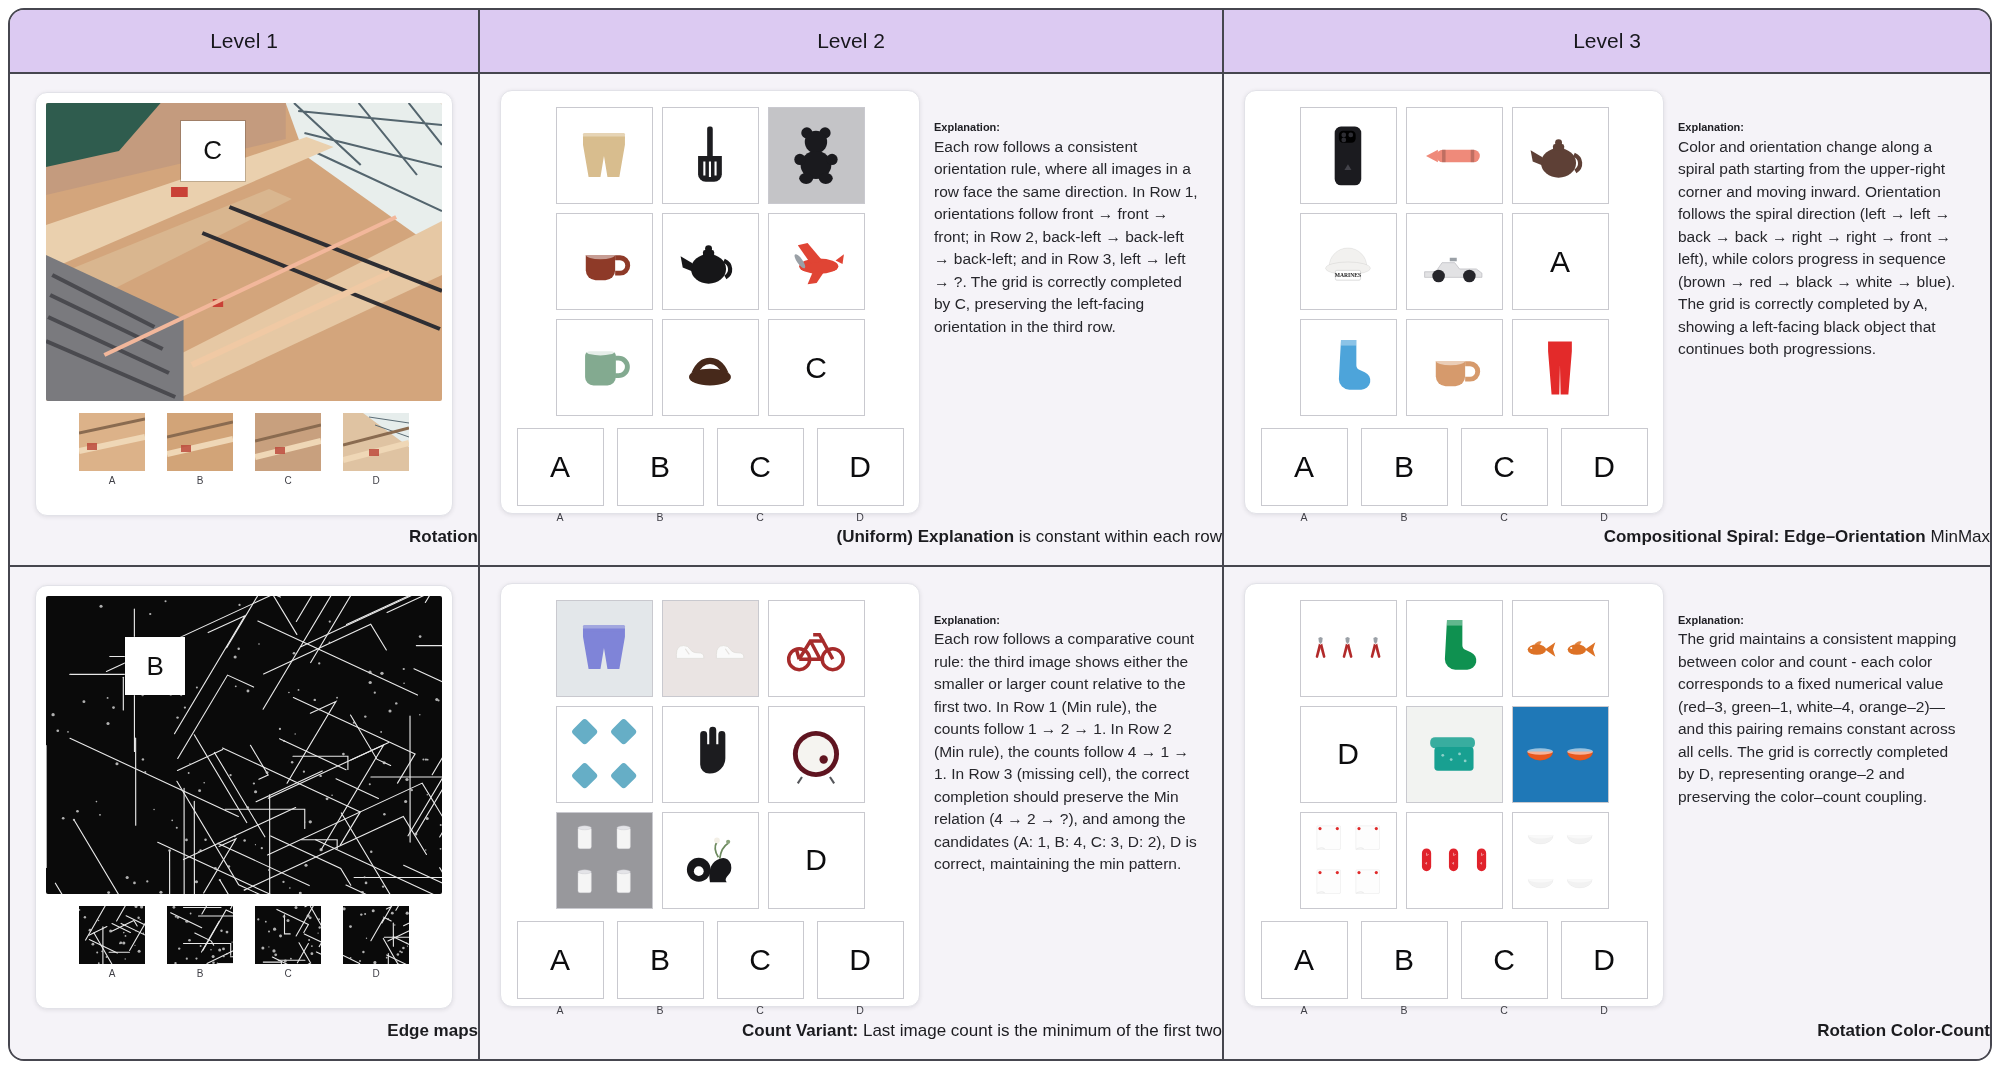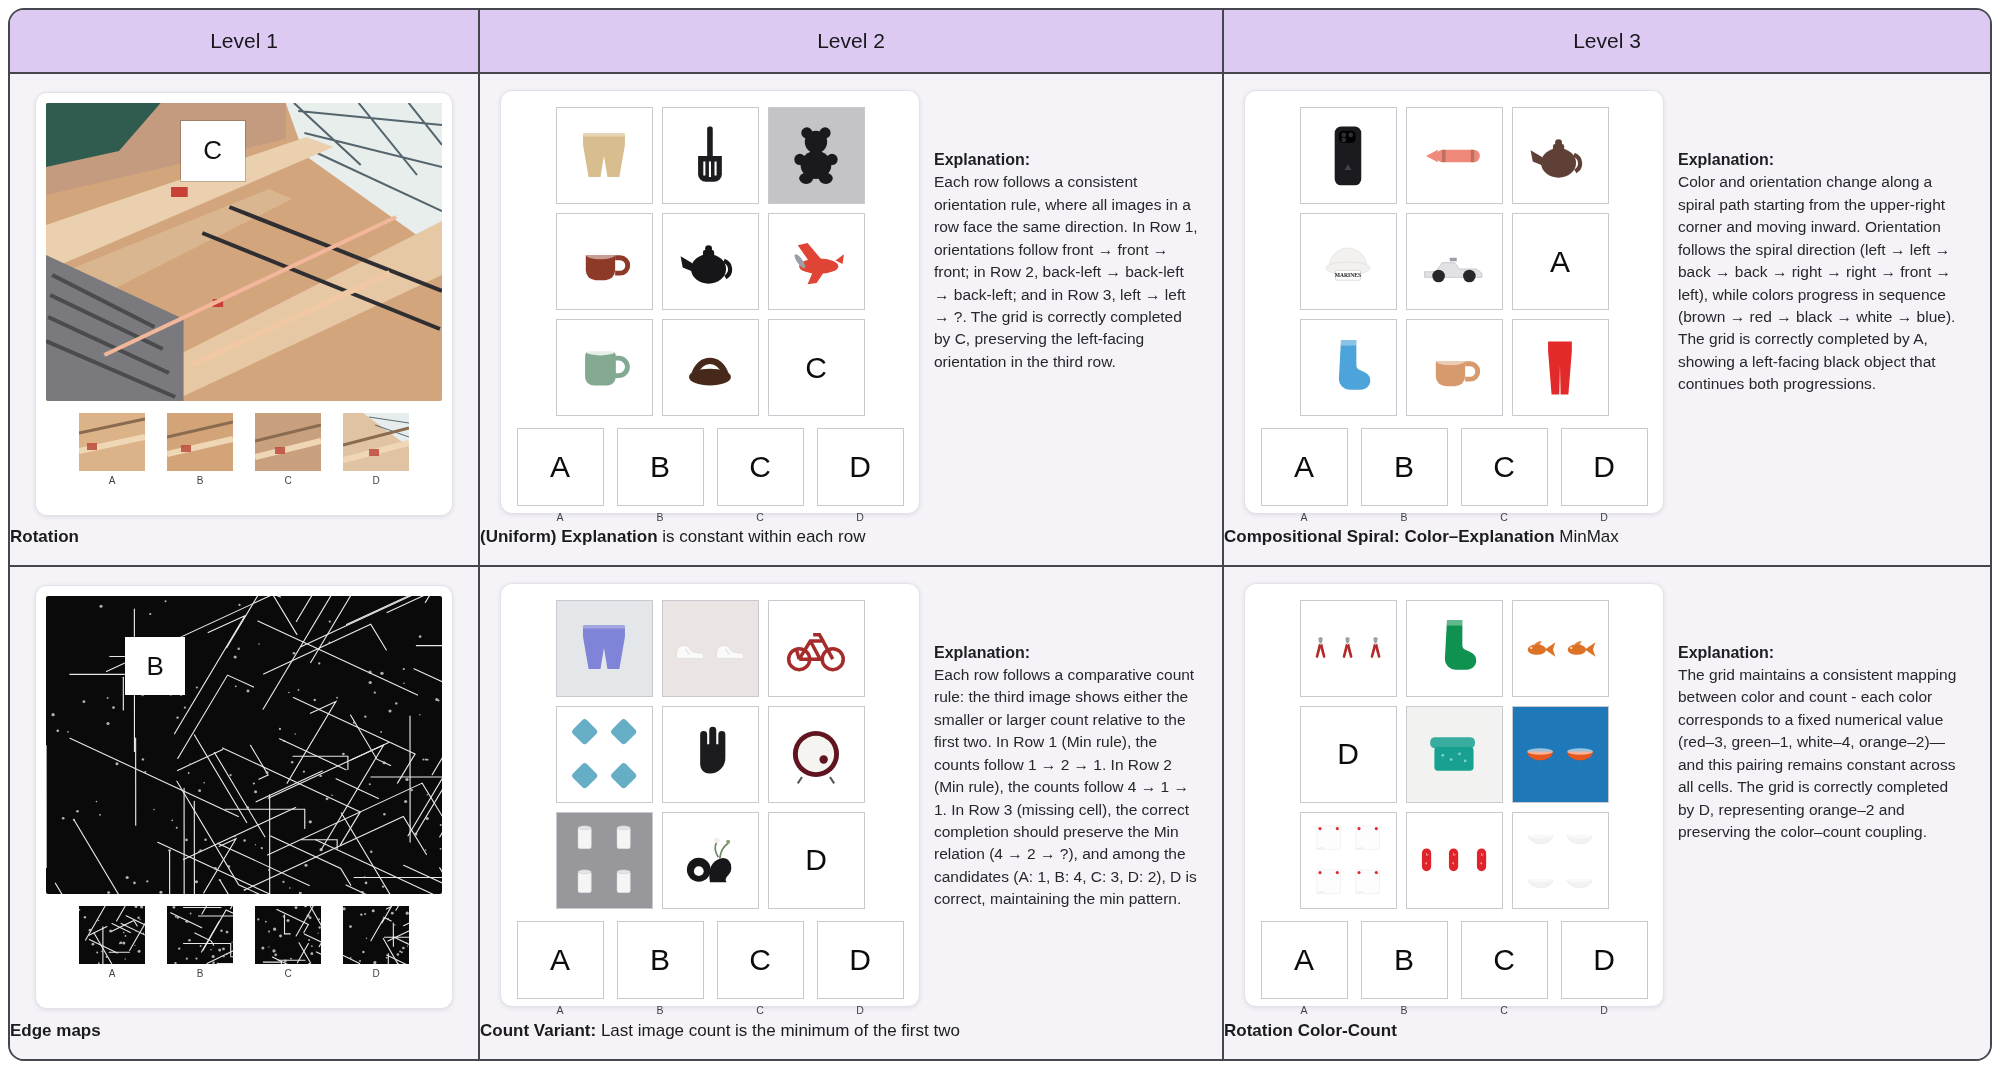--- a/index.html
+++ b/index.html
@@ -58,25 +58,25 @@
   .opt .tile { width:87px; height:78px; }
   .opt .olabel { font-size:10.5px; color:#3f3f46; margin-top:5px; }
   .icons { display:flex; flex-wrap:wrap; align-items:center; justify-content:center; width:100%; height:100%; padding:4%; }
   .icons .ic { display:flex; align-items:center; justify-content:center; }
   .icons .ic svg { width:100%; height:100%; }
   .icons.c1 .ic { width:80%; height:80%; }
   .icons.c2 .ic { width:46%; height:64%; }
   .icons.c3 .ic { width:31%; height:66%; }
   .icons.c4 .ic { width:45%; height:45%; }
   .explain { flex:1; padding-top:30px; padding-right:10px; max-width:306px; }
-  .extitle { font-weight:bold; font-size:16px; line-height:1.45; color:#1d1d22;margin-top:28px; }
+  .extitle { font-weight:bold; font-size:11px; line-height:1.45; color:#1d1d22; }
   .extext { font-size:15.5px; line-height:1.45; color:#26262b; }
   .caption {
     position:absolute; left:0; right:0; bottom:18px;
-    text-align:left; font-size:17px; color:#1b1b1f;
+    text-align:right; font-size:17px; color:#1b1b1f;
   }
   .caption b { font-weight:bold; }
 </style>
 </head>
 <body>
 
 <div class="page">
   <div class="figure">
 
     <div class="hcell c1">Level 1</div>
@@ -443,21 +443,21 @@
                 <span>D</span>
               </div>
               <div class="olabel">D</div>
             </div>
           </div>
       </div>
       <div class="explain">
         <div class="extitle">Explanation:</div>
         <div class="extext">Color and orientation change along a spiral path starting from the upper-right corner and moving inward. Orientation follows the spiral direction (left → left → back → back → right → right → front → left), while colors progress in sequence (brown → red → black → white → blue). The grid is correctly completed by A, showing a left-facing black object that continues both progressions.</div>
       </div>
-      <div class="caption"><b>Compositional Spiral: Color–Explanation</b><span> MinMax</span></div>
+      <div class="caption"><b>Compositional Spiral: Edge–Orientation</b><span> MinMax</span></div>
     </div>
 
     <div class="cell lv1 c1">
       <div class="card photocard">
         <div class="photo">
             <div style="position: absolute; inset: 0px;">
               <svg viewBox="0 0 380 298" preserveAspectRatio="none" xmlns="http://www.w3.org/2000/svg">
   <rect width="380" height="298" fill="#0a0a0a"></rect>
   <g stroke="#e8e8e8" stroke-width="1.1" fill="none" stroke-linecap="round">
                   <path d="M237.4 101.5 L354.2 157.9 L337.3 187.1"></path>

